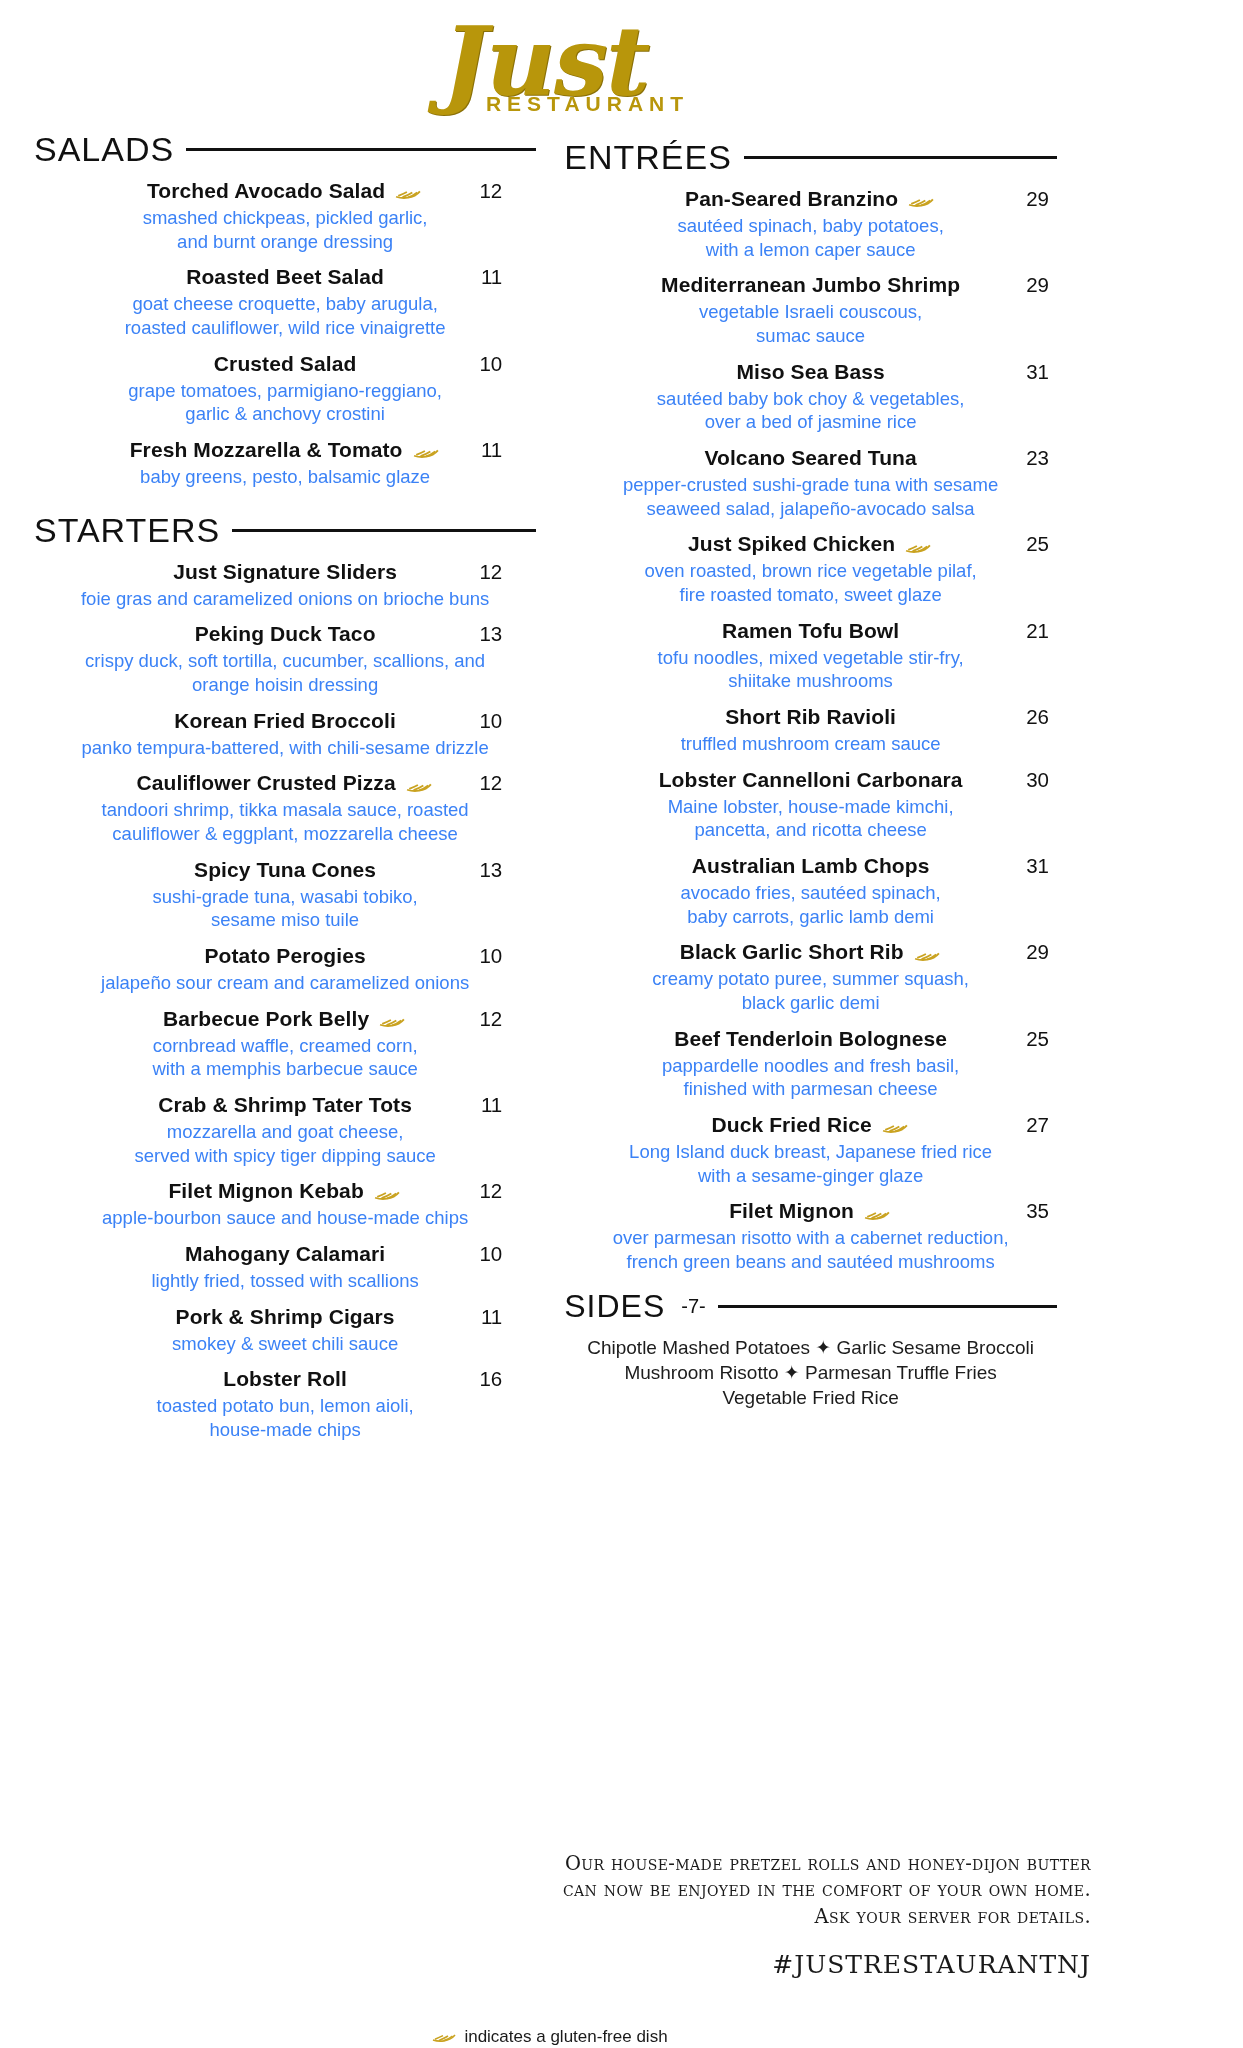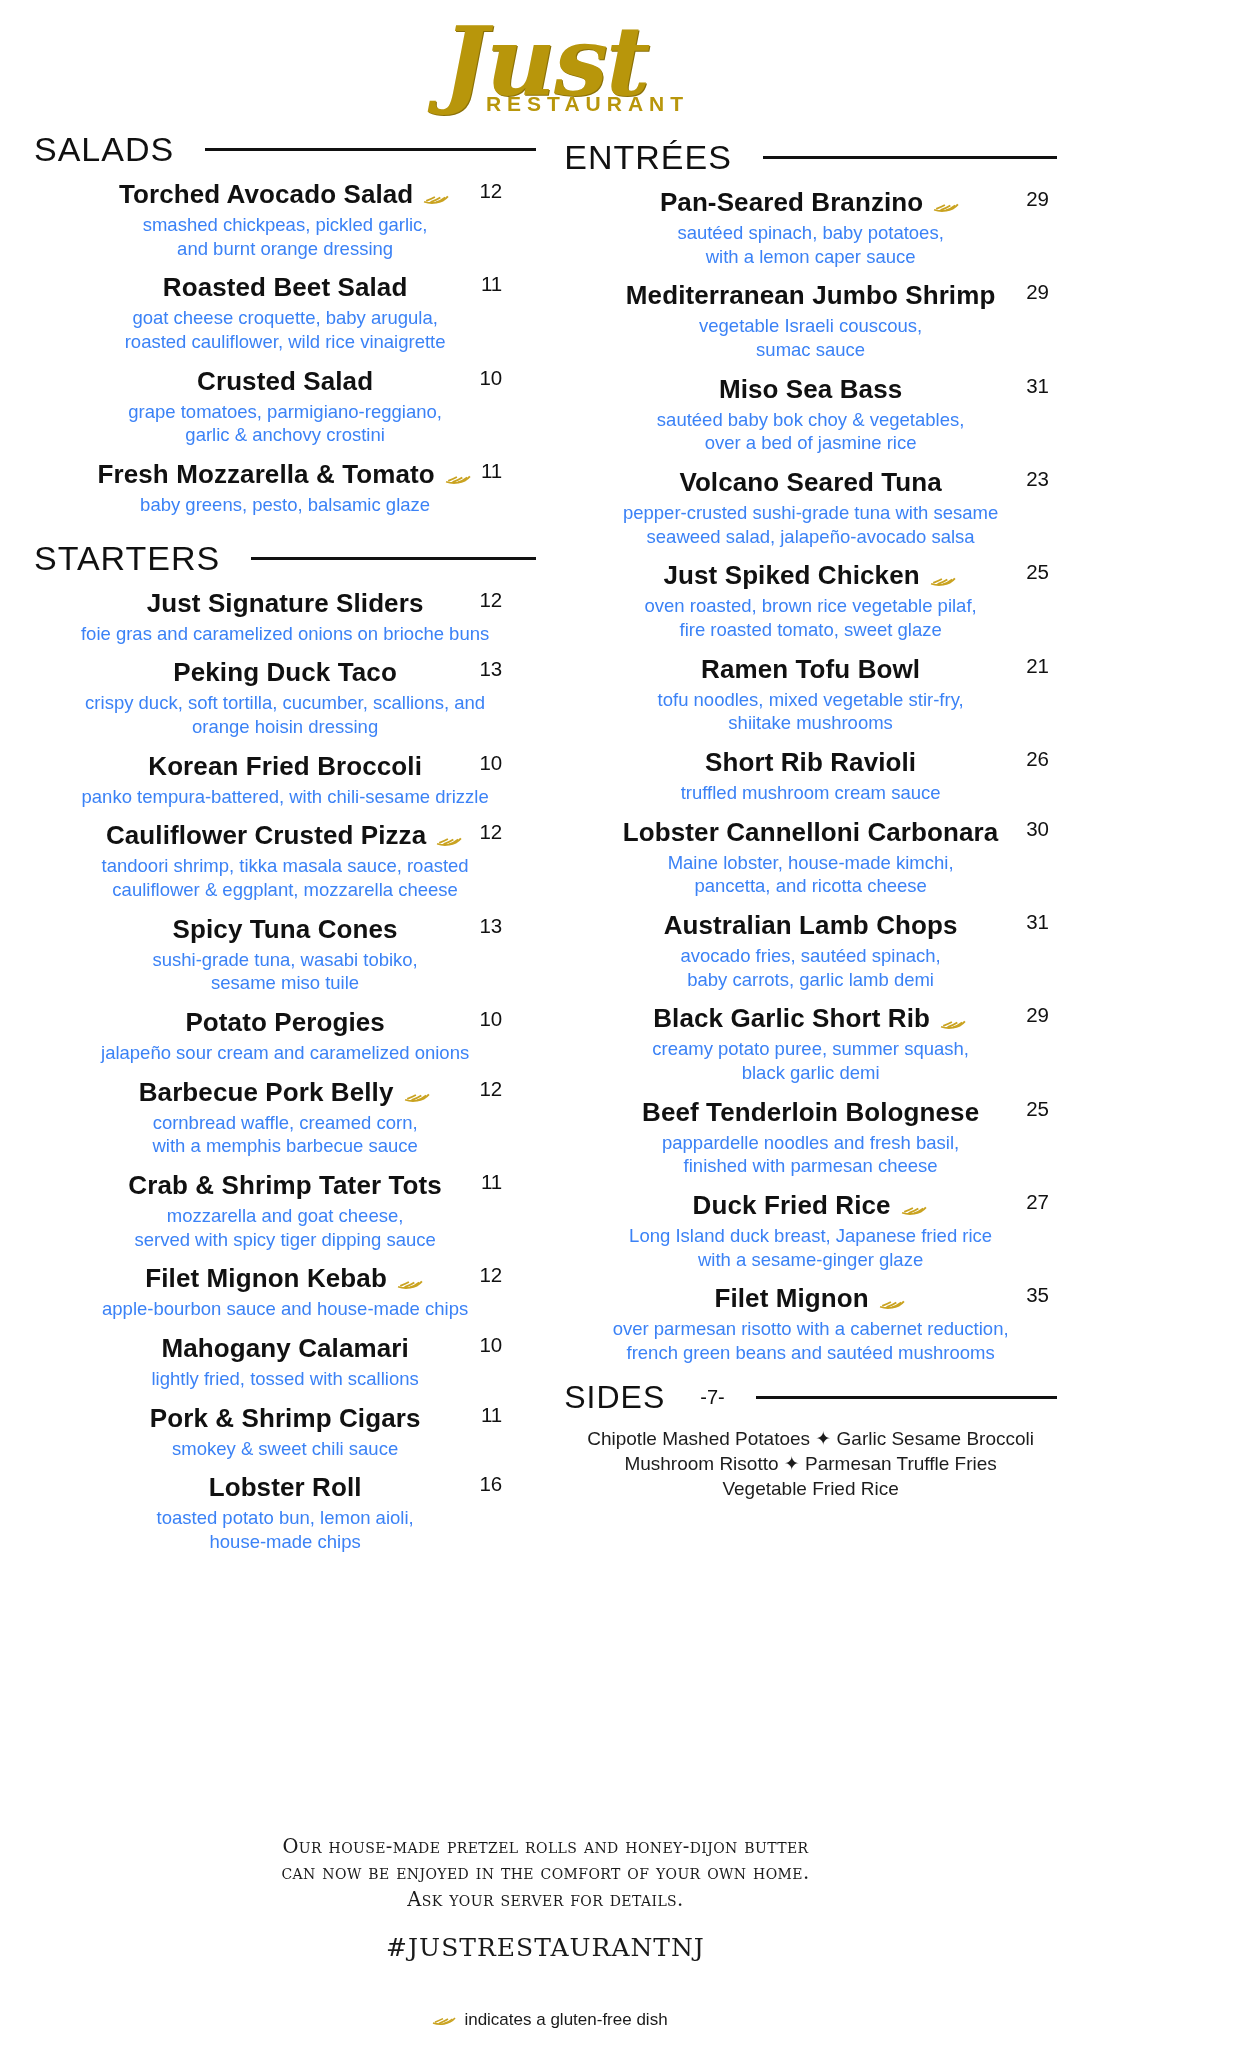--- a/index.html
+++ b/index.html
@@ -54,21 +54,21 @@
     gap: 28px;
     align-items: flex-start;
   }
   .col-left { width: 586px; }
   .col-right { width: 575px; }
 
   
   .section-head {
     display: flex;
     align-items: center;
-    gap: 31px;
+    gap: 12px;
     margin: 6px 0 10px 0;
   }
   .section-head .title {
     font-size: 34px;
     font-weight: normal;
     letter-spacing: 1px;
     white-space: nowrap;
     color: #111;
   }
   .section-head .rule {
@@ -89,21 +89,21 @@
     margin-bottom: 12px;
     text-align: center;
   }
   .item-head {
     display: flex;
     justify-content: center;
     align-items: baseline;
     position: relative;
   }
   .item-name {
-    font-size: 26px;
+    font-size: 21px;
     font-weight: bold;
     letter-spacing: 0.1px;
     color: #111;
   }
   .gf {
     display: inline-block;
     margin-left: 8px;
     vertical-align: middle;
     color: #caa321;
   }
@@ -131,22 +131,22 @@
     line-height: 1.33;
     margin-top: 6px;
     color: #1c1c1c;
   }
 
   
   .footer {
     position: absolute;
     left: 0;
     right: 0;
-    bottom: 18px;
-    text-align: center;
+    bottom: 1px;
+    text-align: right;
   }
   .footer-note {
     font-family: "DejaVu Serif", serif;
     font-variant: small-caps;
     font-size: 19.5px;
     line-height: 1.35;
     color: #1a1a1a;
     letter-spacing: 0.4px;
   }
   .hashtag {

